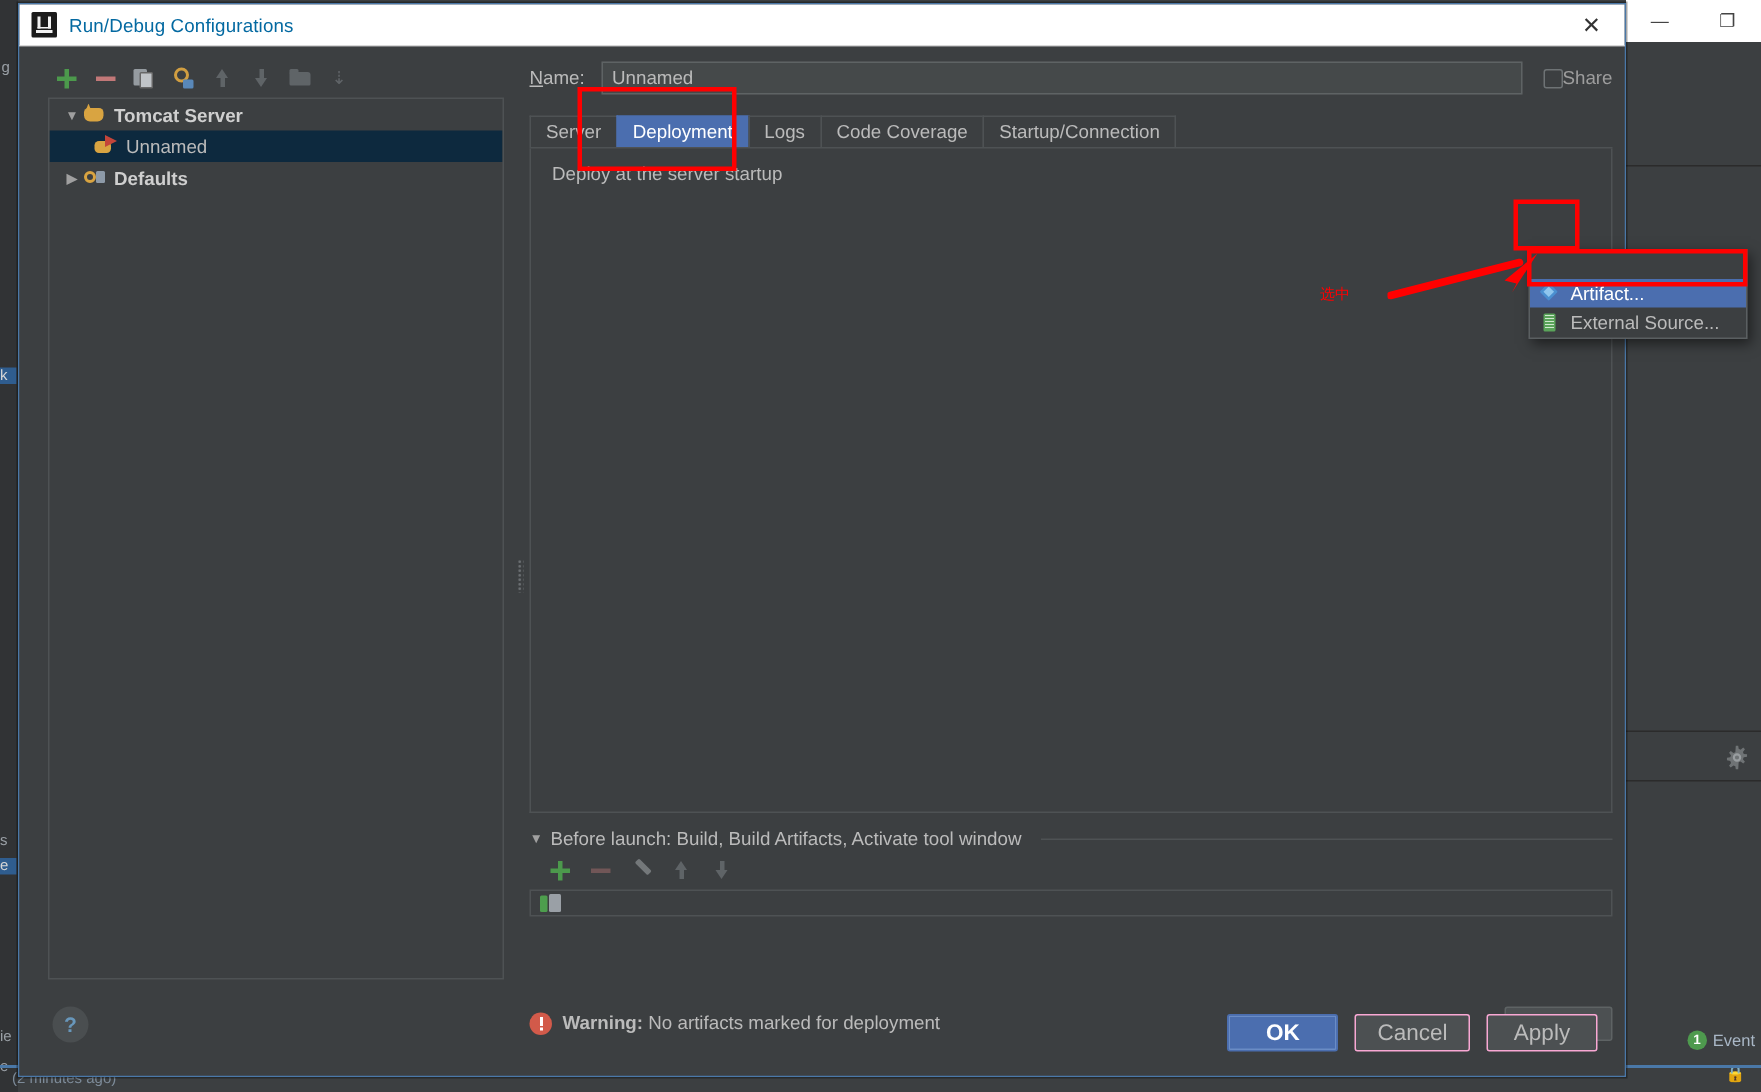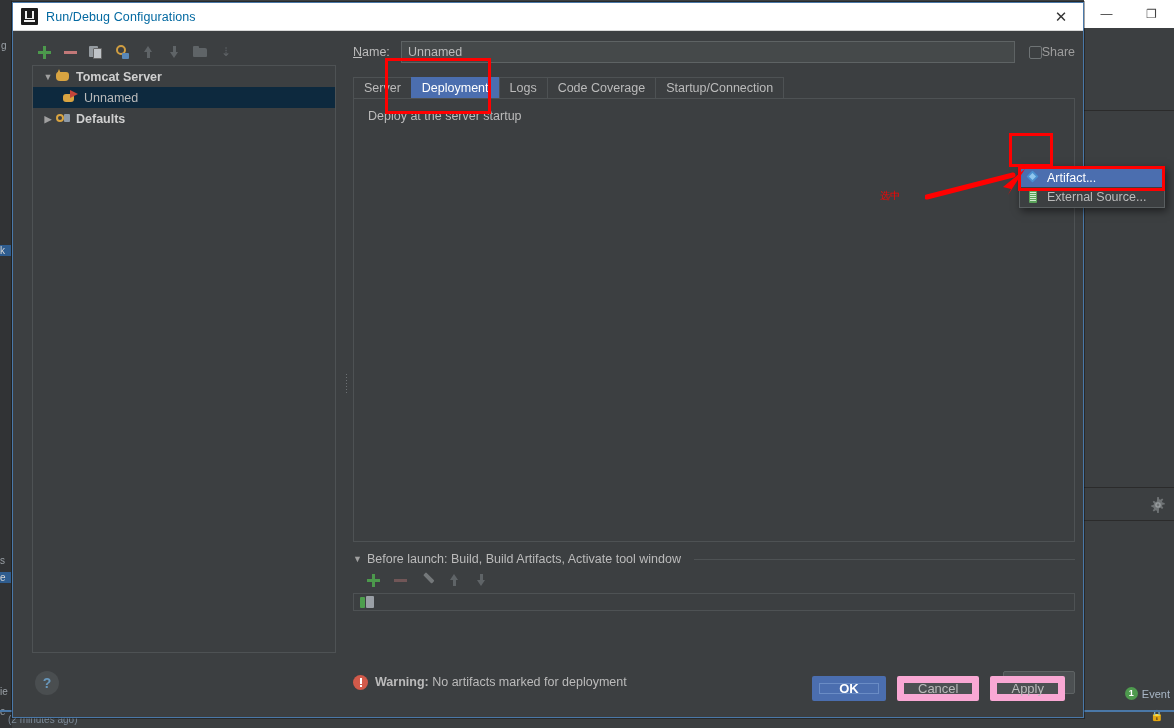--- a/index.html
+++ b/index.html
@@ -511,24 +511,24 @@
   }
   .footer-btns {
     position: absolute;
     right: 18px; bottom: 16px;
     display: flex; gap: 11px;
   }
   .btn {
     height: 25px;
     min-width: 74px;
     padding: 0 14px;
-    font-size: 13px;
+    font-size: 15px;
     font-family: "Liberation Sans", sans-serif;
     background: #4c5052;
-    border: 7px solid #f9a8d4;
+    border: 1px solid #f9a8d4;
     border-radius: 2px;
     color: #bbbbbb;
     display: flex; align-items: center; justify-content: center;
     box-sizing: border-box;
   }
   .btn.primary {
     background: #4b6eaf;
     border-color: #4b6eaf;
     color: #ffffff;
     font-weight: bold;
@@ -548,21 +548,21 @@
     box-sizing: border-box;
   }
   .popup-item {
     display: flex; align-items: center;
     height: 19px;
     padding-left: 6px;
     font-size: 12.5px;
     color: #bbbbbb;
     white-space: nowrap;
   }
-  .popup-item.selected { background: #4b6eaf; color: #ffffff; }
+  .popup-item.selected { background: #4b6eaf; color: #ffffff; margin-top: 18px; }
   .pi-ico { width: 15px; height: 14px; flex: none; margin-right: 6px; position: relative; }
   .artifact-ico::before {
     content: ""; position: absolute; left: 1px; top: 0px;
     width: 11px; height: 11px; background: #4a8fd0;
     transform: rotate(45deg) scale(.78);
     border-radius: 1px;
   }
   .artifact-ico::after {
     content: ""; position: absolute; left: 4px; top: 3px;
     width: 5px; height: 5px; background: #8fc6ee;

